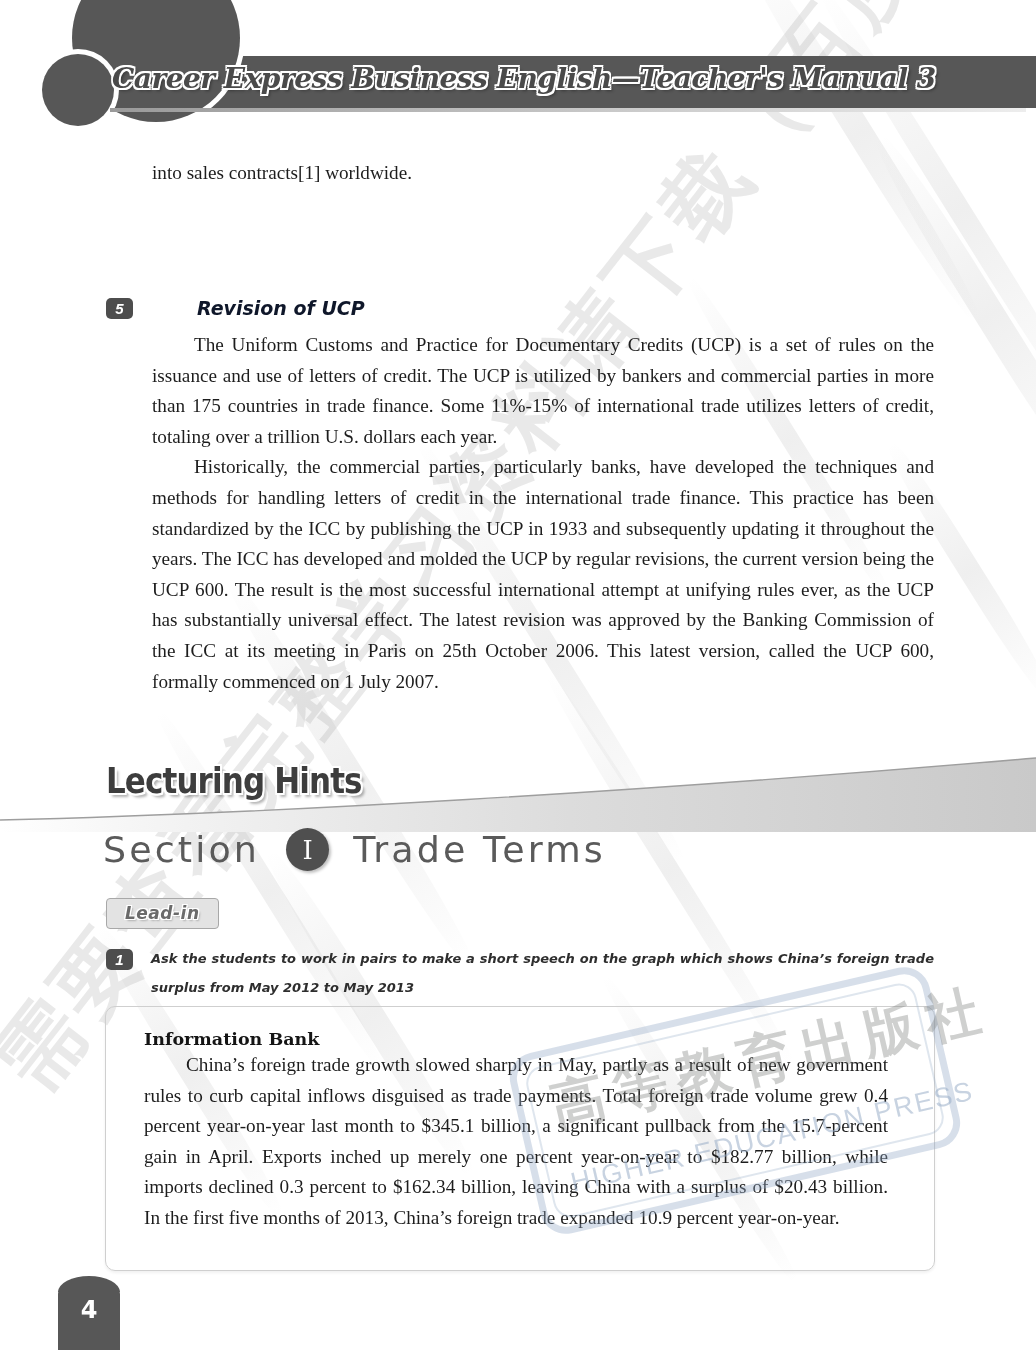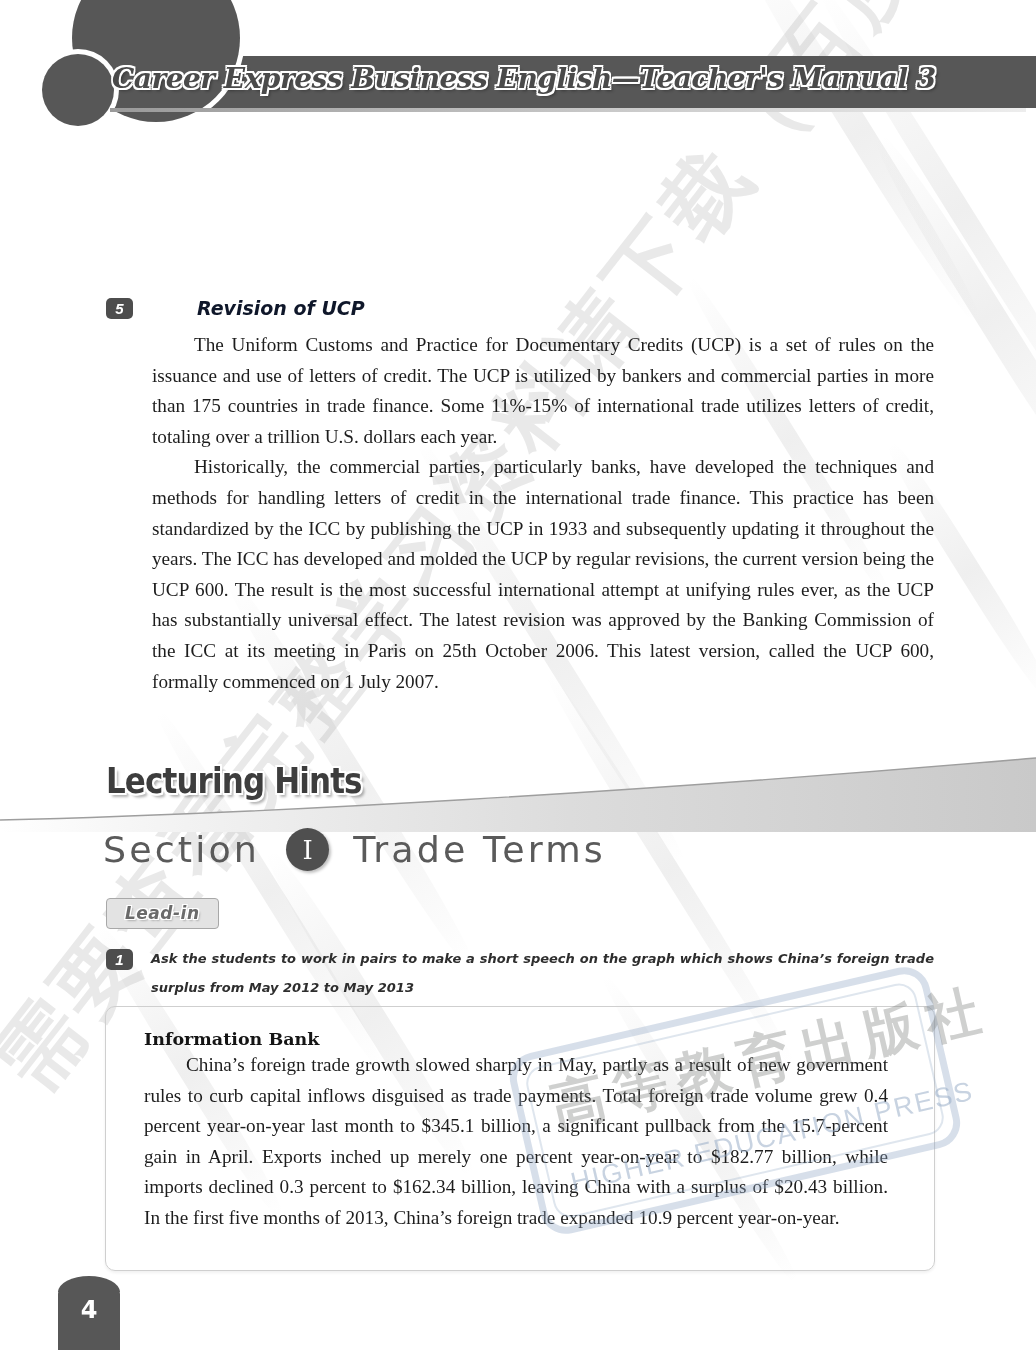--- a/index.html
+++ b/index.html
@@ -427,20 +427,21 @@
     <div class="hdr-band"></div>
     <div class="hdr-circle-big"></div>
     <div class="hdr-circle-small"></div>
     <div class="hdr-band-fade"></div>
     <div class="hdr-title">Career Express Business English—Teacher's Manual  3</div>
   </div>
 
   <div class="content">
 
     <div class="text-block" style="top:158px;">
+      <p class="body">into sales contracts[1] worldwide.</p>
     </div>
 
     <div class="sec-heading-row" style="top:297px;">
       <span class="num-badge">5</span>
       <span class="sec-heading-text">Revision of UCP</span>
     </div>
 
     <div class="text-block" style="top:330px;">
       <p class="body indent">The Uniform Customs and Practice for Documentary Credits (UCP) is a set of rules on the issuance and use of letters of credit. The UCP is utilized by bankers and commercial parties in more than 175 countries in trade finance. Some 11%-15% of international trade utilizes letters of credit, totaling over a trillion U.S. dollars each year.</p>
       <p class="body indent">Historically, the commercial parties, particularly banks, have developed the techniques and methods for handling letters of credit in the international trade finance. This practice has been standardized by the ICC by publishing the UCP in 1933 and subsequently updating it throughout the years. The ICC has developed and molded the UCP by regular revisions, the current version being the UCP 600. The result is the most successful international attempt at unifying rules ever, as the UCP has substantially universal effect. The latest revision was approved by the Banking Commission of the ICC at its meeting in Paris on 25th October 2006. This latest version, called the UCP 600, formally commenced on 1 July 2007.</p>

